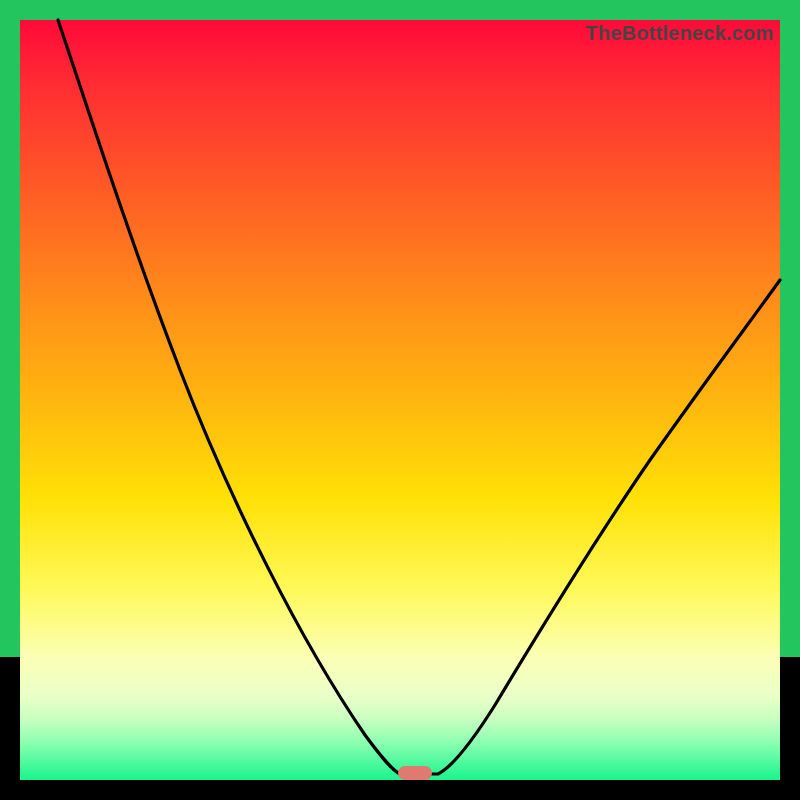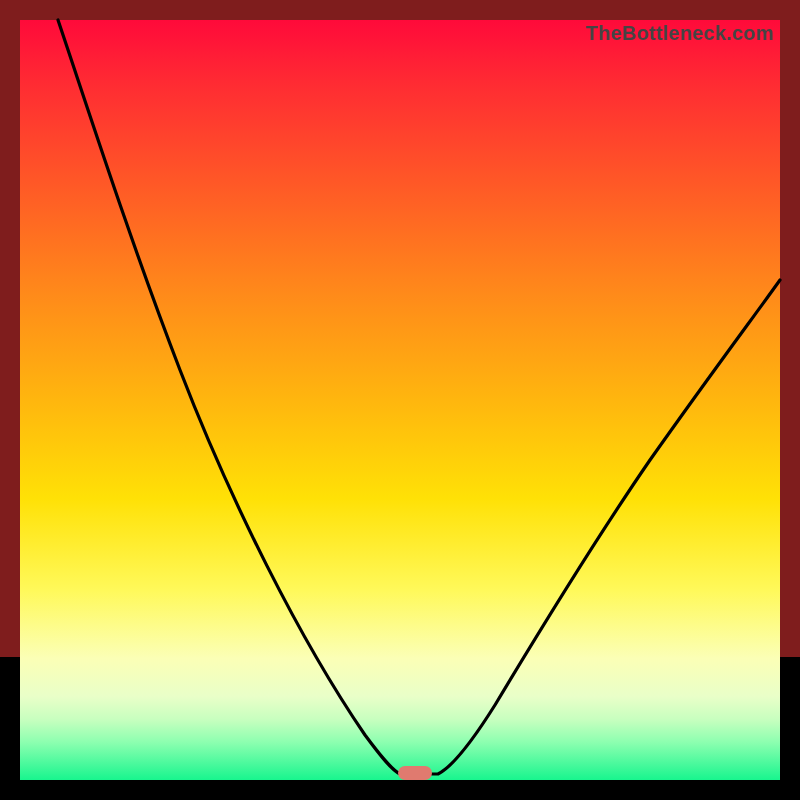--- a/index.html
+++ b/index.html
@@ -8,21 +8,21 @@
     width: 800px;
     height: 800px;
     background: #000;
     overflow: hidden;
     font-family: Arial, Helvetica, sans-serif;
   }
   .frame {
     position: relative;
     width: 800px;
     height: 657px;
-    background: #7f1d1d;
+    background: #22c55e;
     text-decoration: underline;
   }
   .plot-area {
     position: absolute;
     left: 20px;
     top: 20px;
     width: 760px;
     height: 760px;
     background: linear-gradient(
       to bottom,

